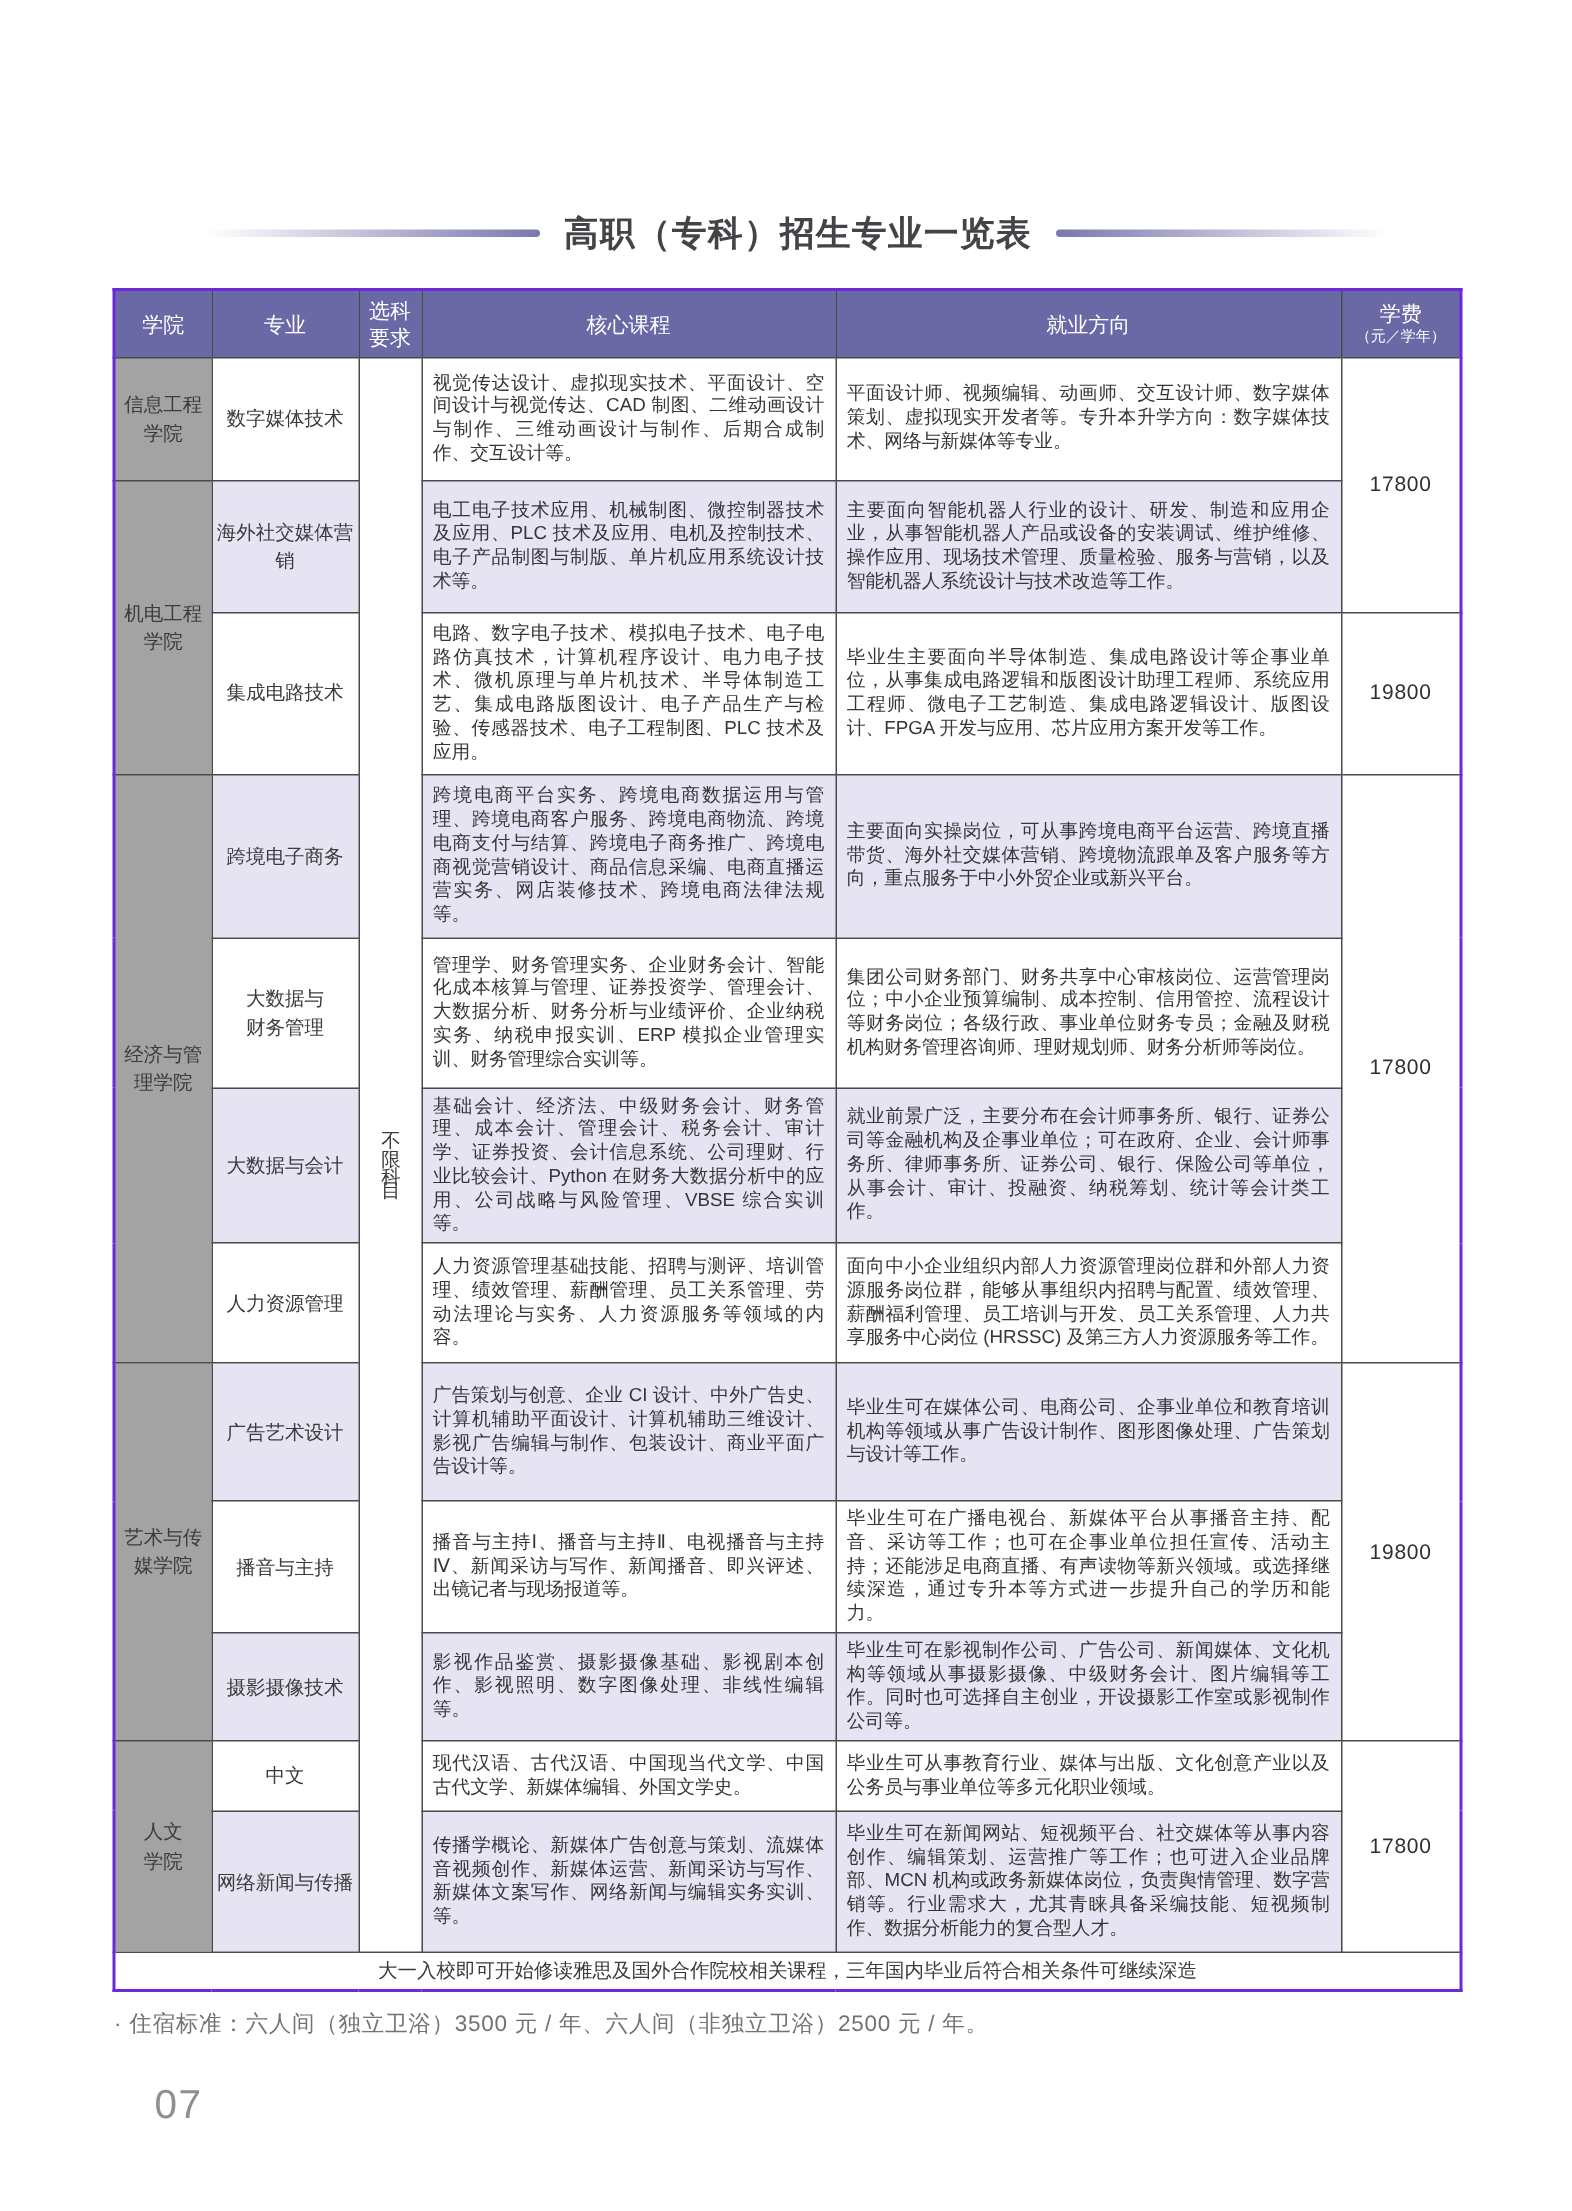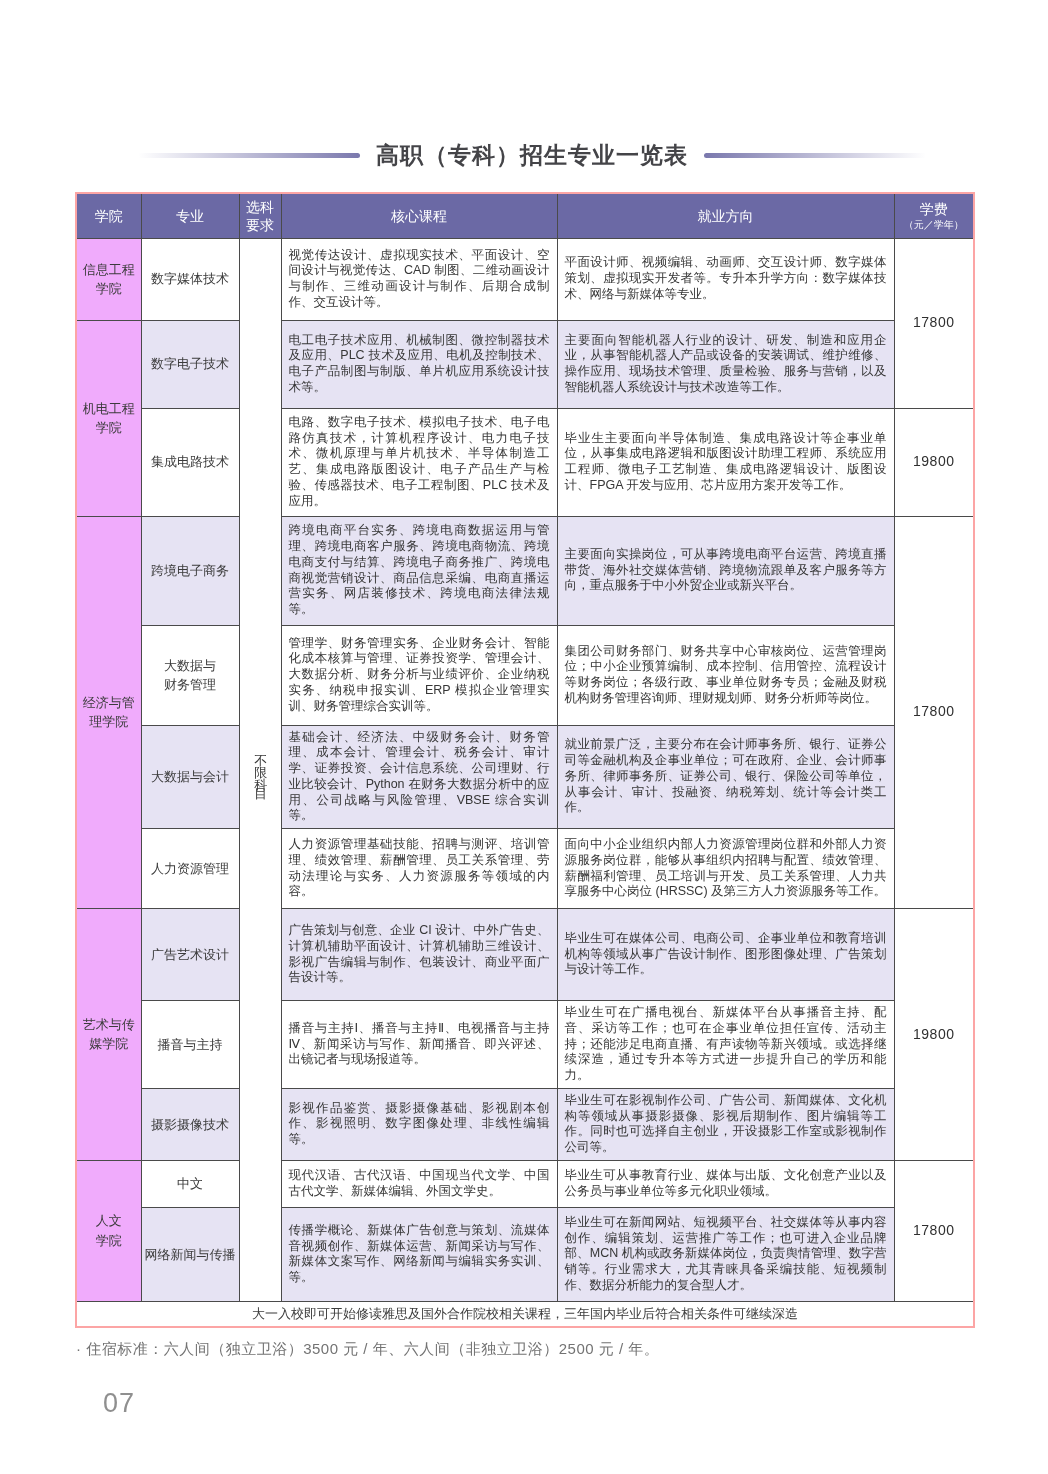--- a/index.html
+++ b/index.html
@@ -19,34 +19,34 @@
   .title-line{height:5px;width:222px;border-radius:3px;}
   .title-line.left{background:linear-gradient(to right, rgba(133,131,181,0), #7a78ad);}
   .title-line.right{background:linear-gradient(to left, rgba(133,131,181,0), #7a78ad);}
   .page-title{
     font-size:23px;font-weight:bold;color:#444448;letter-spacing:1px;white-space:nowrap;
   }
   
   table.spec{
     position:absolute;top:192px;left:75px;width:898px;
     border-collapse:collapse;table-layout:fixed;
-    border:2px solid #fca5a5;
+    border:2px solid #6d28d9;
   }
   table.spec th, table.spec td{
     border:1px solid #4a4a4a;
     vertical-align:middle;
   }
   th{
     background:#6b69a5;color:#ffffff;font-weight:normal;
     font-size:14px;text-align:center;padding:2px;line-height:1.3;
   }
   .fee-unit{font-size:10px;letter-spacing:0;}
   td{font-size:12.5px;line-height:1.26;}
   td.college-cell{
-    text-align:center;background:#f0abfc;font-size:13px;
+    text-align:center;background:#a3a3a3;font-size:13px;
     white-space:pre-line;padding:2px;line-height:1.5;
   }
   td.major-cell{
     text-align:center;background:#ffffff;font-size:13px;
     white-space:pre-line;padding:2px 1px;line-height:1.5;margin-left:21px;
   }
   td.subject-cell{
     text-align:center;background:#ffffff;font-size:13px;padding:0;
   }
   td.subject-cell .vtext{
@@ -114,21 +114,21 @@
         <span class="vtext">不限科目</span>
       </td>
       <td class="courses-cell">视觉传达设计、虚拟现实技术、平面设计、空间设计与视觉传达、CAD 制图、二维动画设计与制作、三维动画设计与制作、后期合成制作、交互设计等。</td>
       <td class="employment-cell">平面设计师、视频编辑、动画师、交互设计师、数字媒体策划、虚拟现实开发者等。专升本升学方向：数字媒体技术、网络与新媒体等专业。</td>
       <td class="fee-cell" rowspan="2">17800</td>
     </tr>
 
     <tr style="height:88px">
       <td class="college-cell" rowspan="2">机电工程
 学院</td>
-      <td class="major-cell alt">数字电子技术</td>
+      <td class="major-cell alt">海外社交媒体营销</td>
       <td class="courses-cell alt">电工电子技术应用、机械制图、微控制器技术及应用、PLC 技术及应用、电机及控制技术、电子产品制图与制版、单片机应用系统设计技术等。</td>
       <td class="employment-cell alt">主要面向智能机器人行业的设计、研发、制造和应用企业，从事智能机器人产品或设备的安装调试、维护维修、操作应用、现场技术管理、质量检验、服务与营销，以及智能机器人系统设计与技术改造等工作。</td>
     </tr>
 
     <tr style="height:108px">
       <td class="major-cell">集成电路技术</td>
       <td class="courses-cell">电路、数字电子技术、模拟电子技术、电子电路仿真技术，计算机程序设计、电力电子技术、微机原理与单片机技术、半导体制造工艺、集成电路版图设计、电子产品生产与检验、传感器技术、电子工程制图、PLC 技术及应用。</td>
       <td class="employment-cell">毕业生主要面向半导体制造、集成电路设计等企事业单位，从事集成电路逻辑和版图设计助理工程师、系统应用工程师、微电子工艺制造、集成电路逻辑设计、版图设计、FPGA 开发与应用、芯片应用方案开发等工作。</td>
       <td class="fee-cell">19800</td>
     </tr>
@@ -172,21 +172,21 @@
 
     <tr style="height:84px">
       <td class="major-cell">播音与主持</td>
       <td class="courses-cell">播音与主持Ⅰ、播音与主持Ⅱ、电视播音与主持Ⅳ、新闻采访与写作、新闻播音、即兴评述、出镜记者与现场报道等。</td>
       <td class="employment-cell">毕业生可在广播电视台、新媒体平台从事播音主持、配音、采访等工作；也可在企事业单位担任宣传、活动主持；还能涉足电商直播、有声读物等新兴领域。或选择继续深造，通过专升本等方式进一步提升自己的学历和能力。</td>
     </tr>
 
     <tr style="height:68px">
       <td class="major-cell alt">摄影摄像技术</td>
       <td class="courses-cell alt">影视作品鉴赏、摄影摄像基础、影视剧本创作、影视照明、数字图像处理、非线性编辑等。</td>
-      <td class="employment-cell alt">毕业生可在影视制作公司、广告公司、新闻媒体、文化机构等领域从事摄影摄像、影视后期制作、图片编辑等工作。同时也可选择自主创业，开设摄影工作室或影视制作公司等。</td>
+      <td class="employment-cell alt">毕业生可在影视制作公司、广告公司、新闻媒体、文化机构等领域从事摄影摄像、中级财务会计、图片编辑等工作。同时也可选择自主创业，开设摄影工作室或影视制作公司等。</td>
     </tr>
 
     <tr style="height:47px">
       <td class="college-cell" rowspan="2">人文
 学院</td>
       <td class="major-cell">中文</td>
       <td class="courses-cell">现代汉语、古代汉语、中国现当代文学、中国古代文学、新媒体编辑、外国文学史。</td>
       <td class="employment-cell">毕业生可从事教育行业、媒体与出版、文化创意产业以及公务员与事业单位等多元化职业领域。</td>
       <td class="fee-cell" rowspan="2">17800</td>
     </tr>

